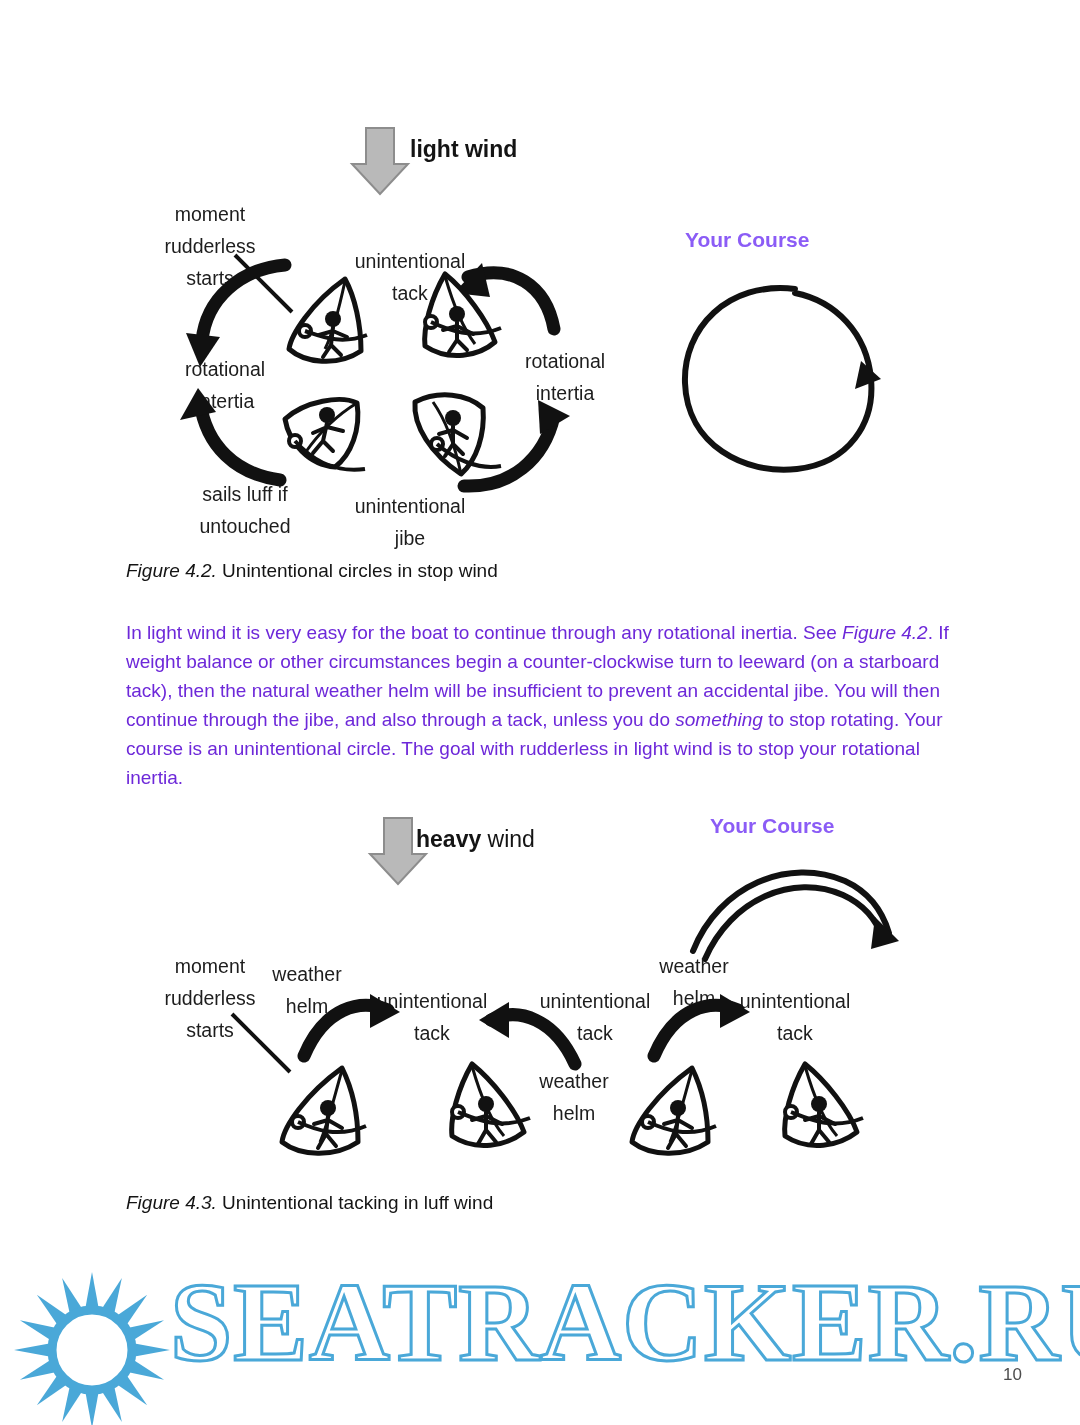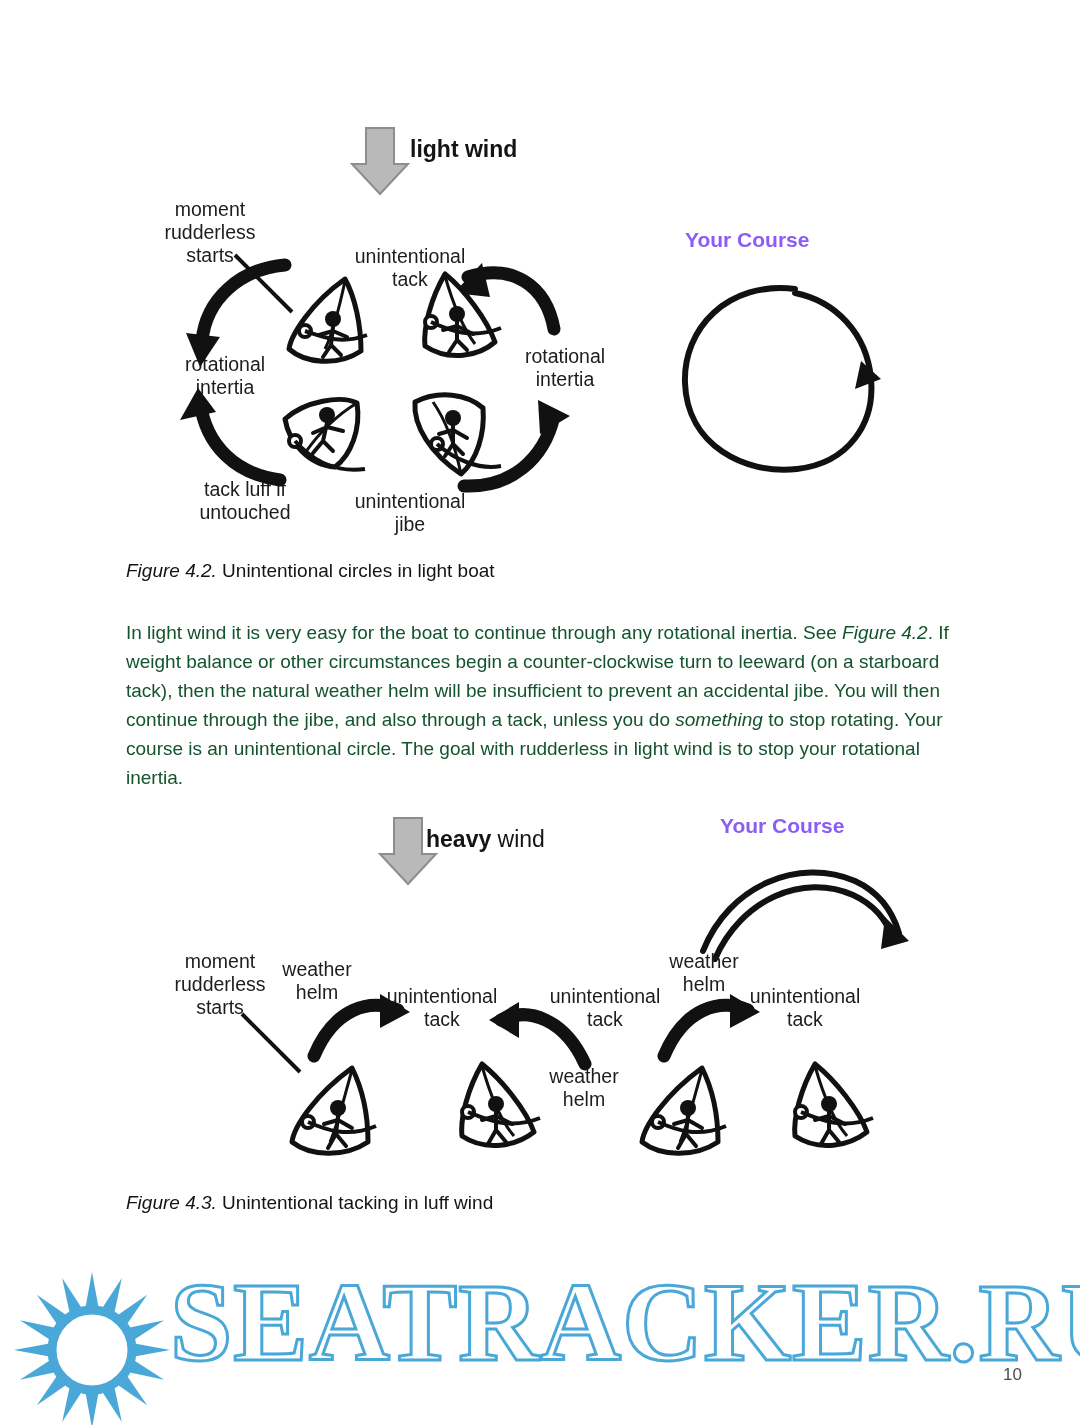--- a/index.html
+++ b/index.html
@@ -18,26 +18,26 @@
   .page {
     position: absolute;
     inset: 0;
   }
 
   
   .fig {
     position: absolute;
   }
   #fig42 { left: 120px; top: 110px; width: 840px; height: 430px; }
-  #fig43 { left: 130px; top: 800px; width: 840px; height: 360px; }
+  #fig43 { left: 120px; top: 800px; width: 840px; height: 360px; }
 
   .lbl {
     position: absolute;
     font-size: 19.5px;
-    line-height: 23px;
+    line-height: 32px;
     color: #1d1d1d;
     text-align: center;
     white-space: pre-line;
   }
 
   .wind-label {
     position: absolute;
     font-size: 23px;
     font-weight: bold;
     color: #141414;
@@ -62,21 +62,21 @@
     white-space: nowrap;
   }
   .caption i { font-style: italic; }
 
   .para {
     position: absolute;
     left: 126px;
     width: 834px;
     font-size: 19px;
     line-height: 29px;
-    color: #14532d;
+    color: #6d28d9;
     text-align: left;
   }
   .para i { font-style: italic; }
 
   
   .watermark {
     position: absolute;
     left: 0;
     top: 1250px;
     width: 1080px;
@@ -121,21 +121,21 @@
 
     <div class="lbl" style="left:10px;top:88px;width:160px;">moment
 rudderless
 starts</div>
     <div class="lbl" style="left:200px;top:135px;width:180px;">unintentional
 tack</div>
     <div class="lbl" style="left:35px;top:243px;width:140px;">rotational
 intertia</div>
     <div class="lbl" style="left:375px;top:235px;width:140px;">rotational
 intertia</div>
-    <div class="lbl" style="left:40px;top:368px;width:170px;">tack luff if
+    <div class="lbl" style="left:40px;top:368px;width:170px;">sails luff if
 untouched</div>
     <div class="lbl" style="left:200px;top:380px;width:180px;">unintentional
 jibe</div>
 
     <svg style="position:absolute;left:110px;top:140px;" width="90" height="80">
       <line x1="5" y1="5" x2="62" y2="62" stroke="#111" stroke-width="4"></line>
     </svg>
 
     <svg style="position:absolute;left:60px;top:145px;" width="120" height="120">
       <path d="M105 10 C 60 14, 26 44, 22 86" stroke="#111" stroke-width="13" fill="none" stroke-linecap="round"></path>
@@ -191,21 +191,21 @@
     </svg>
 
     <div class="course-title" style="left:565px;top:118px;">Your Course</div>
     <svg style="position:absolute;left:555px;top:165px;" width="215" height="205">
       <path d="M120 14 C 52 6, 8 54, 10 108 C 12 170, 70 200, 122 194 C 174 188, 200 148, 196 104 C 192 58, 160 26, 120 18" stroke="#111" stroke-width="6" fill="none" stroke-linecap="round"></path>
       <polygon points="186,86 206,104 180,114" fill="#111"></polygon>
     </svg>
   </div>
 
   <div class="caption" style="top:560px;">
-    <i>Figure 4.2.</i><span> Unintentional circles in light boat</span>
+    <i>Figure 4.2.</i><span> Unintentional circles in stop wind</span>
   </div>
 
   <div class="para" style="top:618px;">
     <span>In light wind it is very easy for the boat to continue through any rotational inertia. See </span><i>Figure 4.2</i><span>. If weight balance or other circumstances begin a counter-clockwise turn to leeward (on a starboard tack), then the natural weather helm will be insufficient to prevent an accidental jibe. You will then continue through the jibe, and also through a tack, unless you do </span><i>something</i><span> to stop rotating. Your course is an unintentional circle. The goal with rudderless in light wind is to stop your rotational inertia.</span>
   </div>
 
   <div class="fig" id="fig43">
 
     <svg style="position:absolute;left:248px;top:18px;" width="60" height="70">
       <polygon points="16,0 44,0 44,36 58,36 30,66 2,36 16,36" fill="#b9b9b9" stroke="#8d8d8d" stroke-width="2"></polygon>

